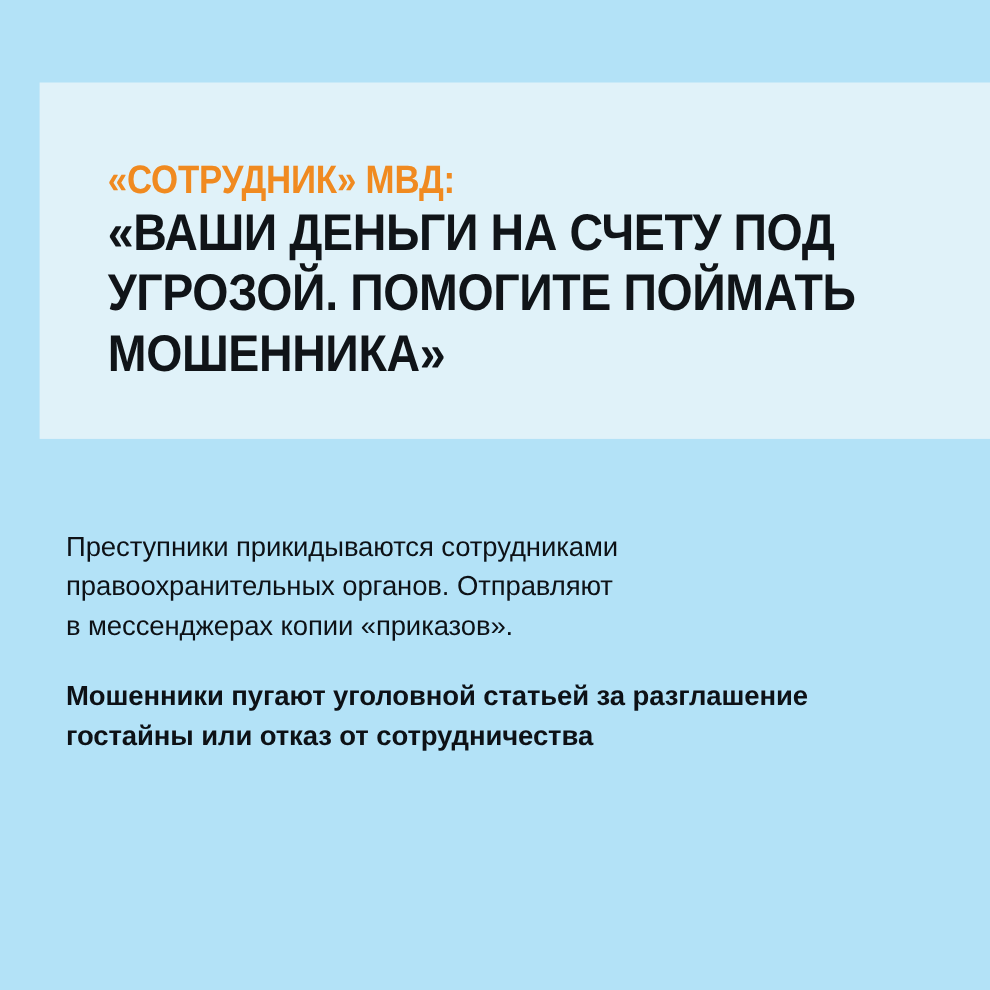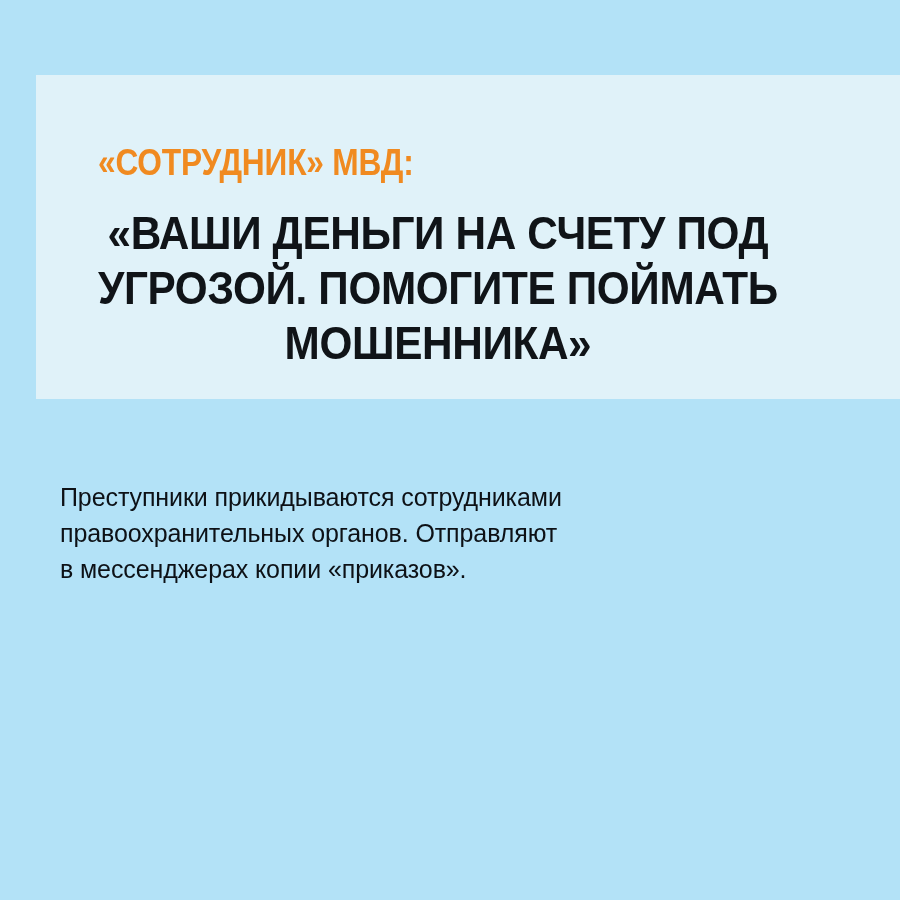--- a/index.html
+++ b/index.html
@@ -57,25 +57,24 @@
     letter-spacing: -0.2px;
     color: #f08a20;
     transform: scaleX(0.88);
     transform-origin: left center;
     white-space: nowrap;
   }
 
   .headline {
     position: absolute;
     left: 62px;
-    top: 130px;
+    top: 108px;
     margin: 0;
     padding: 0;
     list-style: none;
-    text-align: center;
   }
   .headline-line {
     display: block;
     font-size: 47px;
     line-height: 55px;
     font-weight: 700;
     letter-spacing: -0.4px;
     color: #101418;
     transform: scaleX(0.9);
     transform-origin: left center;
@@ -122,15 +121,17 @@
       <span class="headline-line">«ВАШИ ДЕНЬГИ НА СЧЕТУ ПОД</span>
       <span class="headline-line">УГРОЗОЙ. ПОМОГИТЕ ПОЙМАТЬ</span>
       <span class="headline-line">МОШЕННИКА»</span>
     </div>
   </div>
 
   <div class="body-section">
     <p class="para">Преступники прикидываются сотрудниками
 правоохранительных органов. Отправляют
 в мессенджерах копии «приказов».</p>
+    <p class="para bold">Мошенники пугают уголовной статьей за разглашение
+гостайны или отказ от сотрудничества</p>
   </div>
 
 </div>
 
 </body></html>

